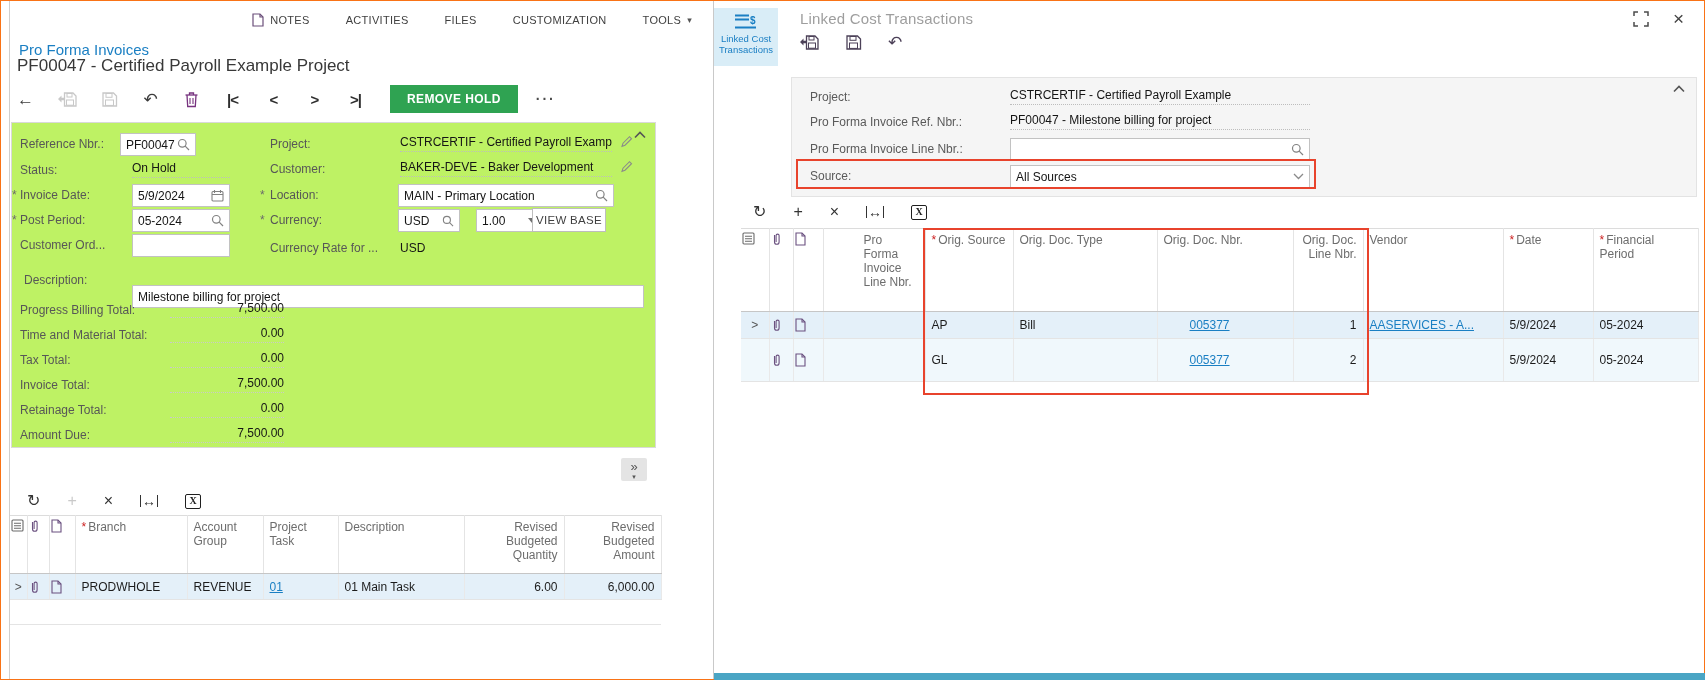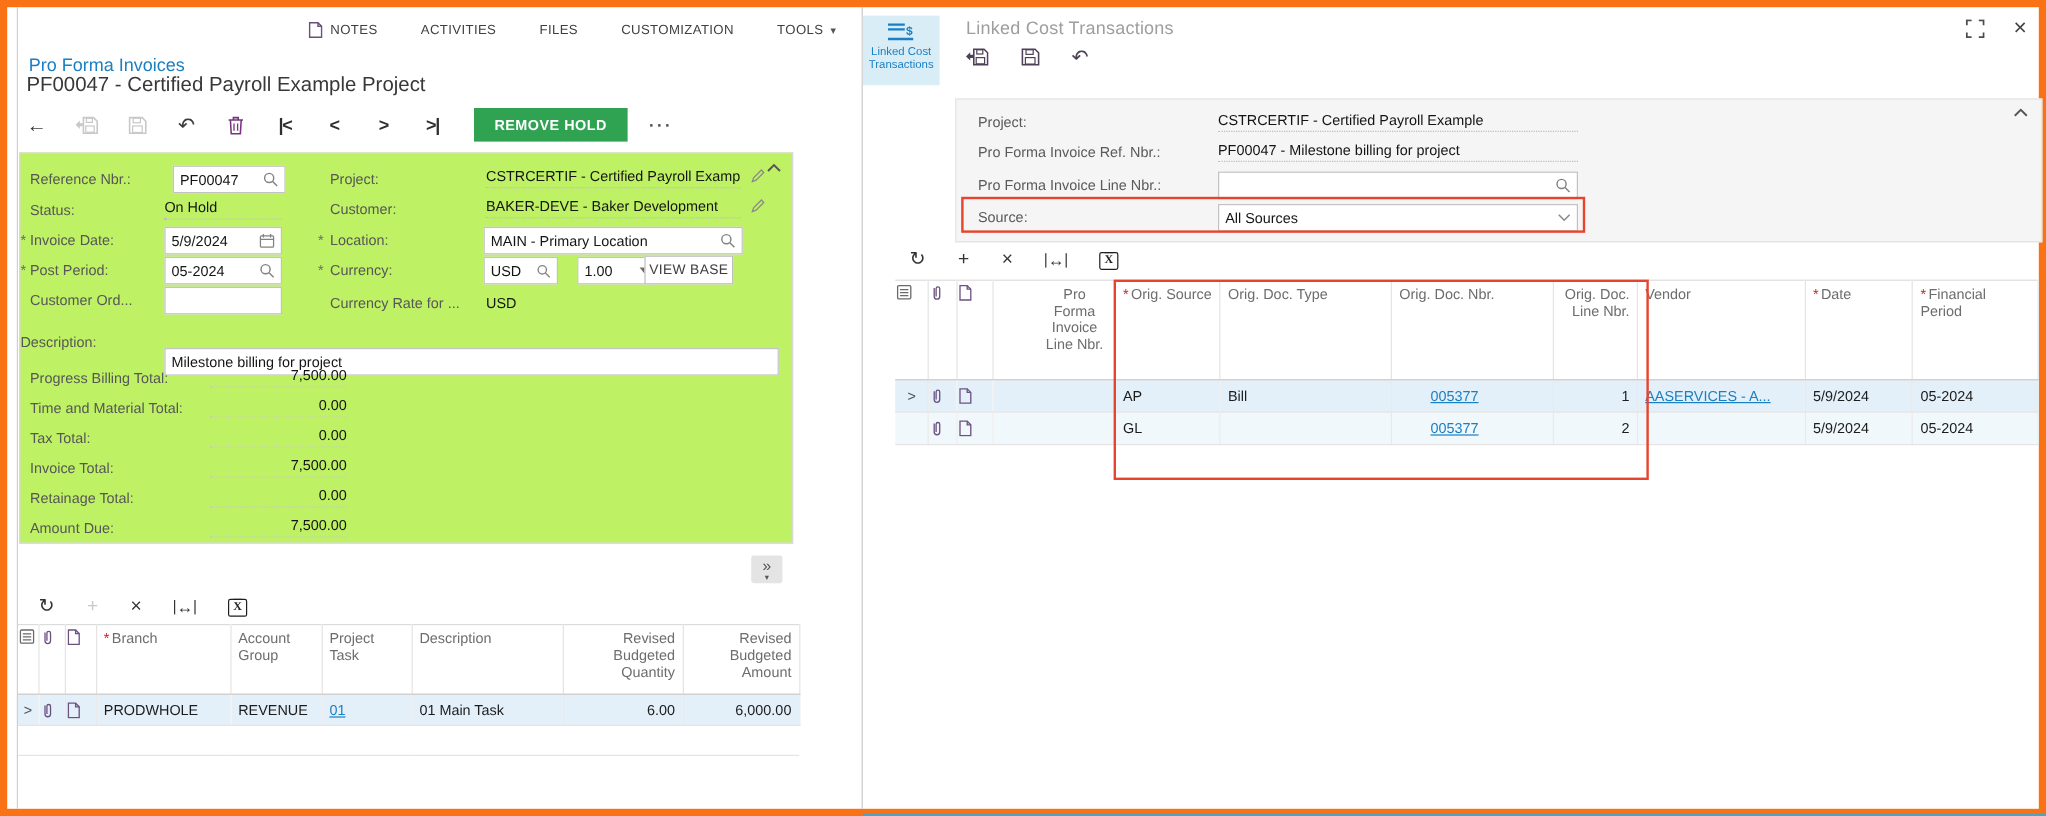--- a/index.html
+++ b/index.html
@@ -1,21 +1,21 @@
 <!DOCTYPE html>
 <html><head>
 <meta charset="utf-8">
 <style>
   * { box-sizing: border-box; margin: 0; padding: 0; }
   html,body { width:1705px; height:680px; }
   body {
     font-family: "Liberation Sans", "DejaVu Sans", sans-serif;
     font-size: 12px; color: #2b2b2b; background: #fff; overflow: hidden; position: relative;
   }
-  .app { position:absolute; inset:0; border:6px solid #f97316; background:#fff; }
+  .app { position:absolute; inset:0; border:1px solid #f97316; background:#fff; }
 
   
   .left-edge { position:absolute; left:8px; top:0; bottom:0; width:1px; background:#cfcfcf; }
 
   
   .top-menu { position:absolute; left:9px; top:0; width:700px; height:38px;
     display:flex; justify-content:flex-end; align-items:center; gap:36px; padding-right:18px; }
   .menu-item { display:flex; align-items:center; gap:6px; font-size:11px; color:#3f3f3f;
     letter-spacing:.3px; cursor:pointer; white-space:nowrap; }
   .menu-caret { font-size:9px; color:#555; }
@@ -85,21 +85,21 @@
   .grid th.r, .grid td.r { text-align:right; }
   .grid .c-icon { padding:3px 1px; text-align:center; }
   .grid th .hdr-req { color:#cc2222; margin-right:2px; }
   tr.sel td { background:#e4f0f9; }
   td.cell-active { background:#cde3f2; }
   tr.r2 td { background:#f0f8fc; }
   tr.r3 td { background:#f9fcfe; }
   td.expander { color:#555; font-size:12px; }
   .empty-row td { height:25px; border-right:none; }
   a.lnk { color:#1a7fc3; text-decoration:underline; cursor:pointer; }
-  th.pf-col { padding-left:40px; text-align:center; }
+  th.pf-col { padding-left:40px; text-align:left; }
   th.odl-col { text-align:right; }
 
   
   .pane-divider { position:absolute; left:712px; top:0; bottom:0; width:1px; background:#c9c9c9; }
   .side-tab { position:absolute; left:713px; top:7px; width:64px; height:58px; background:#d9edf7;
     text-align:center; padding-top:5px; cursor:pointer; }
   .side-tab .st-label { font-size:9.5px; line-height:11px; color:#1a7fc3; }
   .panel-title { position:absolute; left:799px; top:9px; font-size:15px; color:#9e9e9e; letter-spacing:.2px; }
   .panel-toolbar { position:absolute; left:799px; top:33px; display:flex; align-items:center; gap:26px; }
   .pti { display:inline-flex; align-items:center; justify-content:center; cursor:pointer;
@@ -182,21 +182,21 @@
     <span class="tbi nav">&lt;</span>
     <span class="tbi nav">&gt;</span>
     <span class="tbi nav">&gt;|</span>
     <button class="remove-hold">REMOVE HOLD</button>
     <span class="tbi dots">···</span>
   </div>
 
   <div class="form-box">
 
     <div class="lbl" style="left:8px;top:14px">Reference Nbr.:</div>
-    <div class="inp" style="left:127px;top:10px;width:94px">
+    <div class="inp" style="left:108px;top:10px;width:76px">
       <span class="inp-text">PF00047</span>
       <span>
           <svg width="13" height="13" viewBox="0 0 13 13">
             <circle cx="5.3" cy="5.3" r="3.8" fill="none" stroke="#828282" stroke-width="1.2"></circle>
             <path d="M8.2 8.2 L12 12" stroke="#828282" stroke-width="1.2"></path>
           </svg>
         </span>
     </div>
 
     <div class="lbl" style="left:8px;top:40px">Status:</div>
@@ -224,21 +224,21 @@
             <path d="M8.2 8.2 L12 12" stroke="#828282" stroke-width="1.2"></path>
           </svg>
         </span>
     </div>
 
     <div class="lbl" style="left:8px;top:115px">Customer Ord...</div>
     <div class="inp" style="left:120px;top:111px;width:98px">
       <span class="inp-text"></span>
     </div>
 
-    <div class="lbl" style="left:0;top:150px">Description:</div>
+    <div class="lbl" style="left:12px;top:150px">Description:</div>
     <div class="inp" style="left:120px;top:162px;width:512px">
       <span class="inp-text">Milestone billing for project</span>
     </div>
 
     <div class="lbl" style="left:8px;top:180px">Progress Billing Total:</div>
     <div class="totval" style="left:158px;top:178px">7,500.00</div>
     <div class="lbl" style="left:8px;top:205px">Time and Material Total:</div>
     <div class="totval" style="left:158px;top:203px">0.00</div>
     <div class="lbl" style="left:8px;top:230px">Tax Total:</div>
     <div class="totval" style="left:158px;top:228px">0.00</div>
@@ -533,21 +533,21 @@
           </td>
         <td class="cell-active r"></td>
         <td>AP</td>
         <td>Bill</td>
         <td style="padding-left:32px"><a class="lnk">005377</a></td>
         <td class="r">1</td>
         <td><a class="lnk">AASERVICES - A...</a></td>
         <td>5/9/2024</td>
         <td>05-2024</td>
       </tr>
-      <tr class="r2" style="height:27px">
+      <tr class="r2" style="height:43px">
         <td class="c-icon"></td>
         <td class="c-icon">
             <svg width="11" height="14" viewBox="0 0 11 14">
               <path d="M3.5 3 v7 a2.3 2.3 0 0 0 4.6 0 V3.6 a1.5 1.5 0 0 0 -3 0 V10" fill="none" stroke="#6b5180" stroke-width="1.1"></path>
             </svg>
           </td>
         <td class="c-icon">
             <svg width="11" height="14" viewBox="0 0 11 14">
               <path d="M1 1 h6 l3 3 v9 H1 z" fill="none" stroke="#6b5180" stroke-width="1.1"></path>
               <path d="M7 1 v3 h3" fill="none" stroke="#6b5180" stroke-width="1.1"></path>

